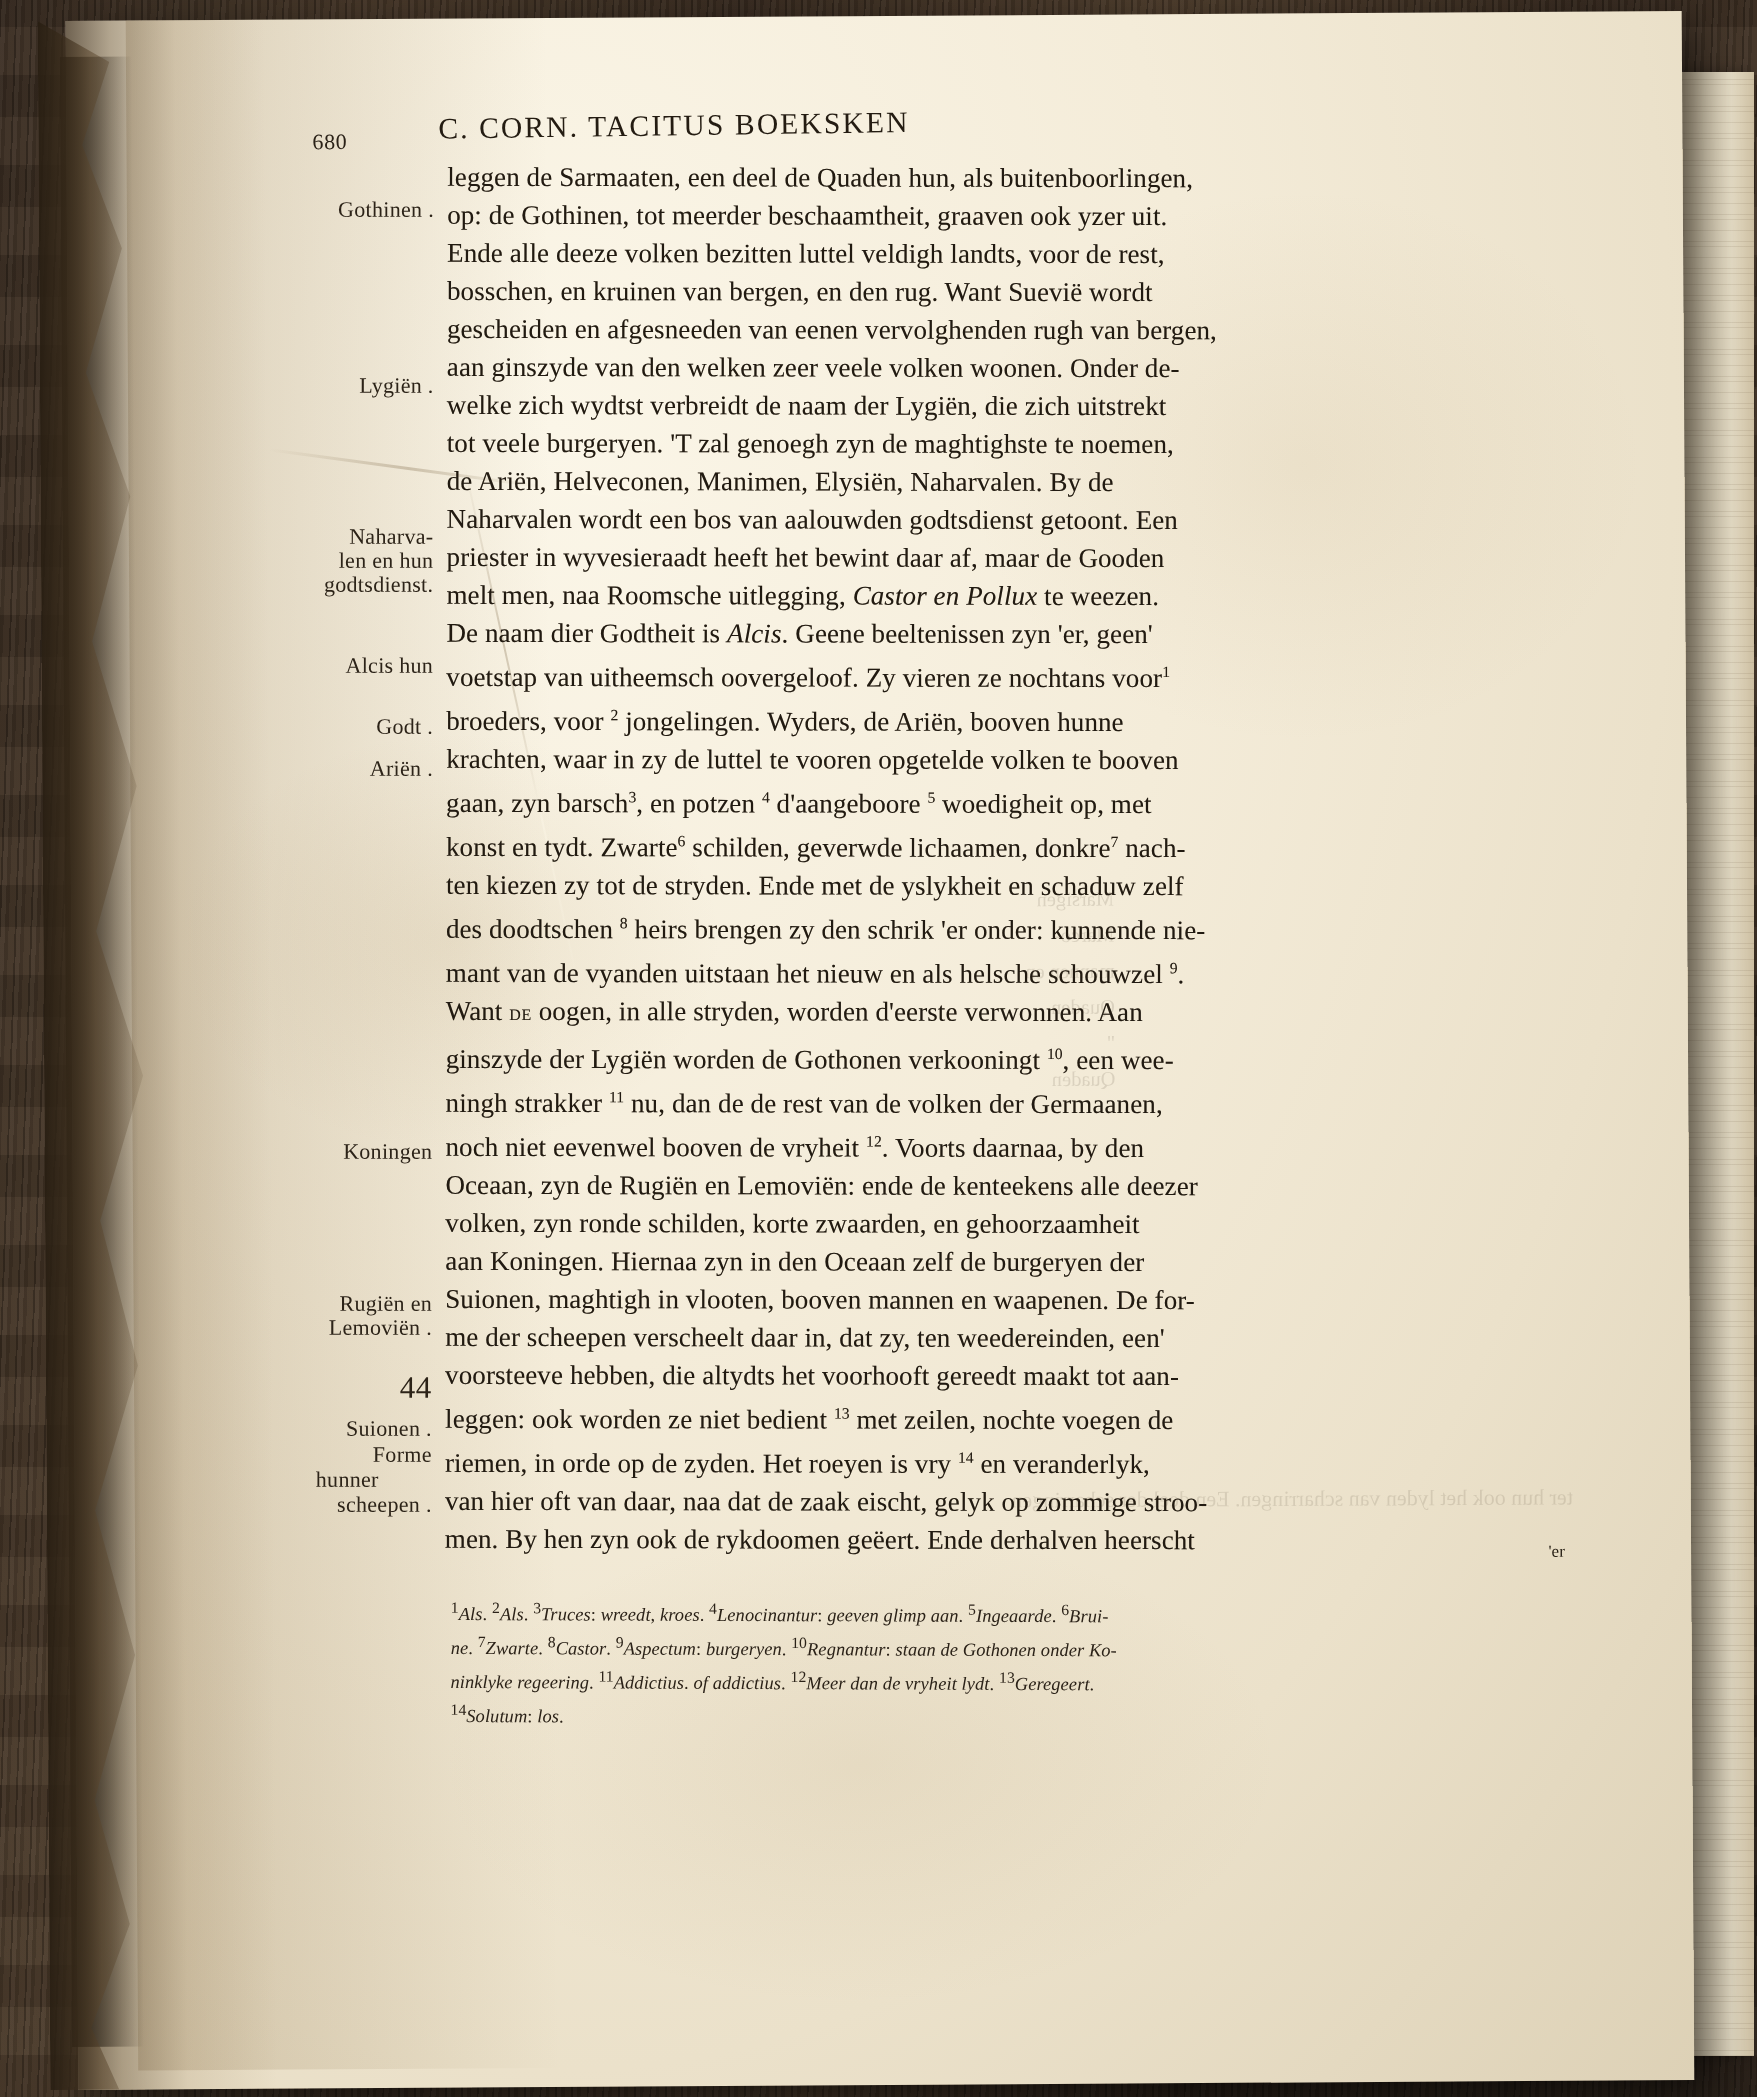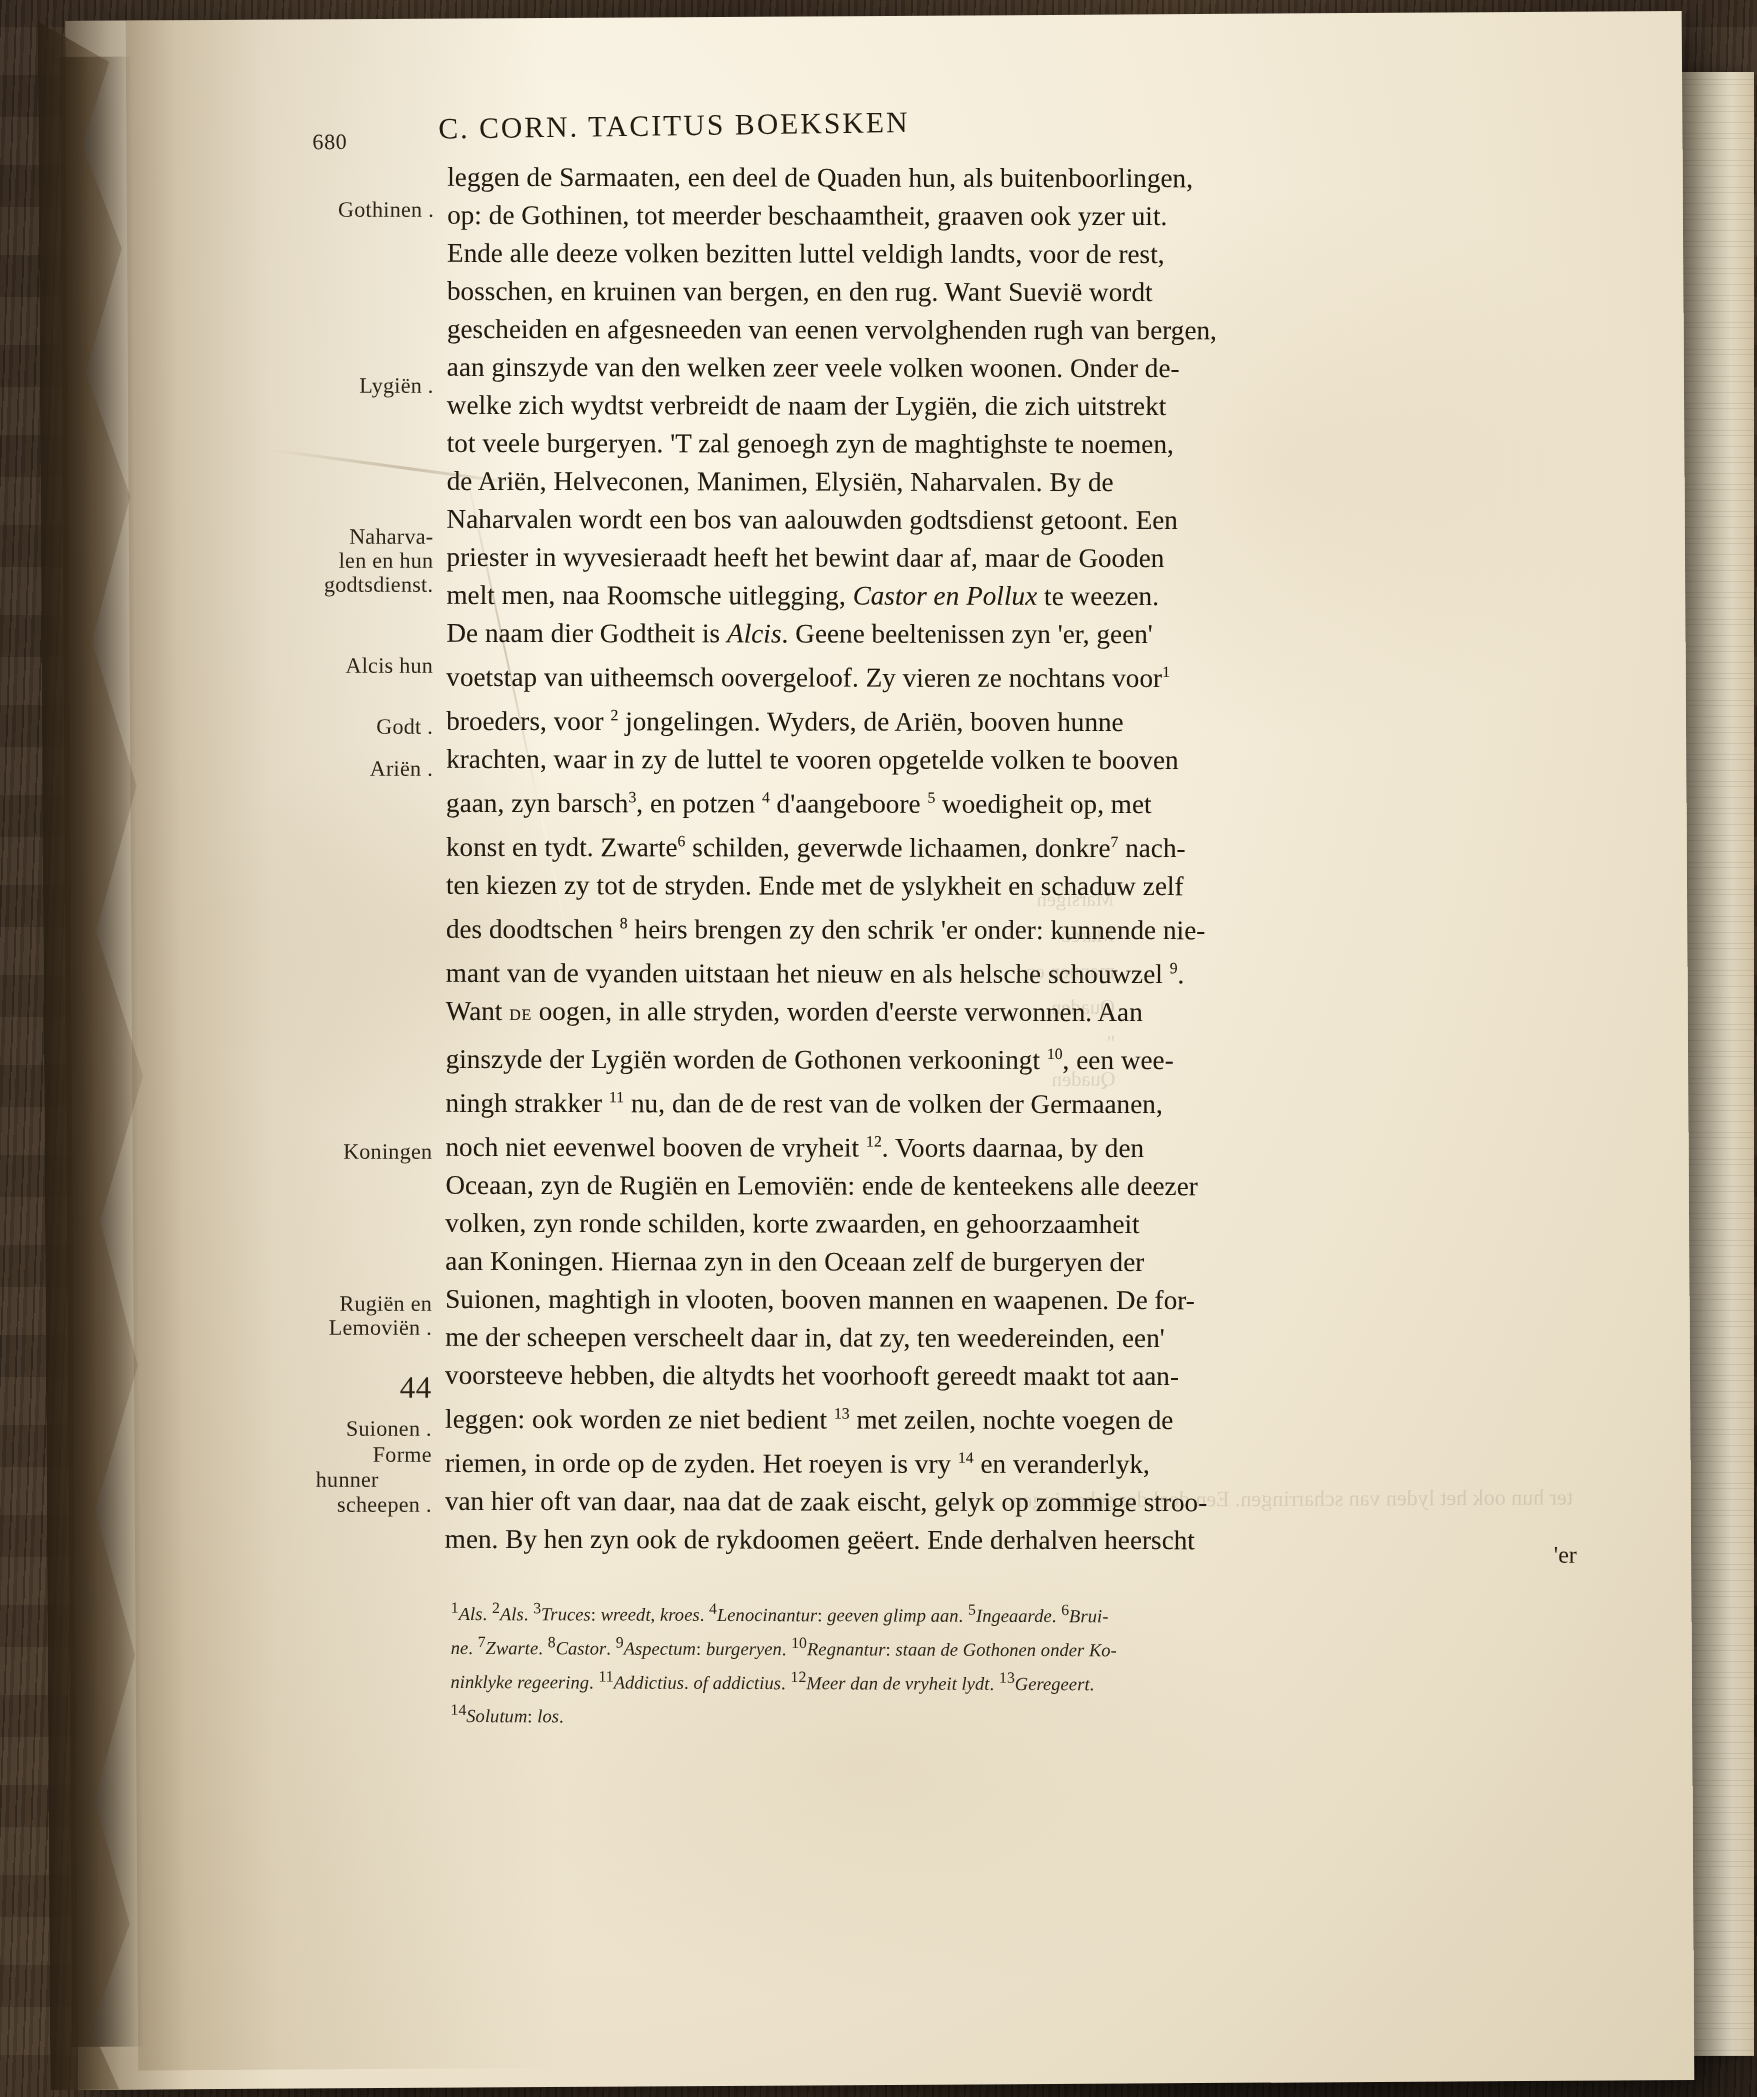--- a/index.html
+++ b/index.html
@@ -186,23 +186,23 @@
   .line i { font-style: italic; }
   .line sup {
     font-size: 15.7px;
     vertical-align: super;
     letter-spacing: 0;
   }
   .sc { font-size: 16px; letter-spacing: 0.6px; }
 
   .catchword {
     position: absolute;
-    right: 8px;
+    right: 20px;
     top: 1435px;
-    font-size: 24px;
+    font-size: 17px;
     color: #241c12;
   }
 
   
   .footnotes {
     position: absolute;
     left: 181px;
     top: 1490px;
     width: 1146px;
     transform: rotate(0.1deg);

